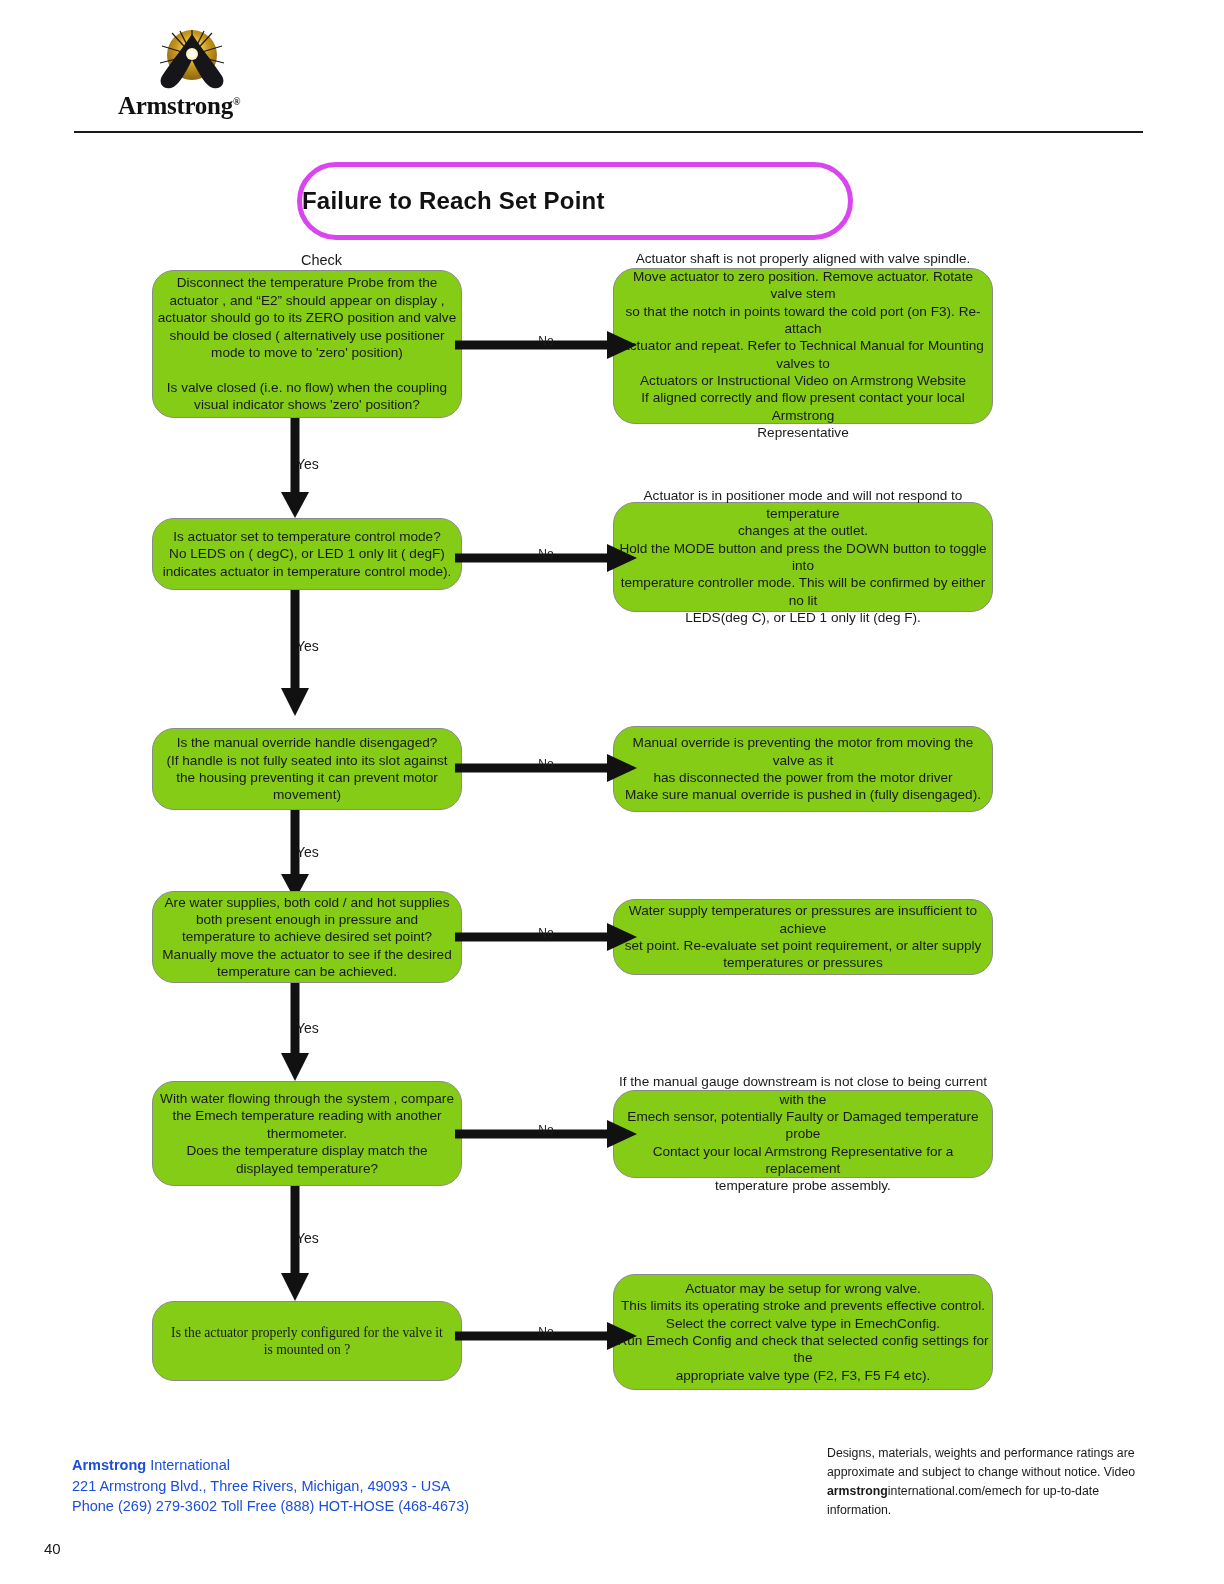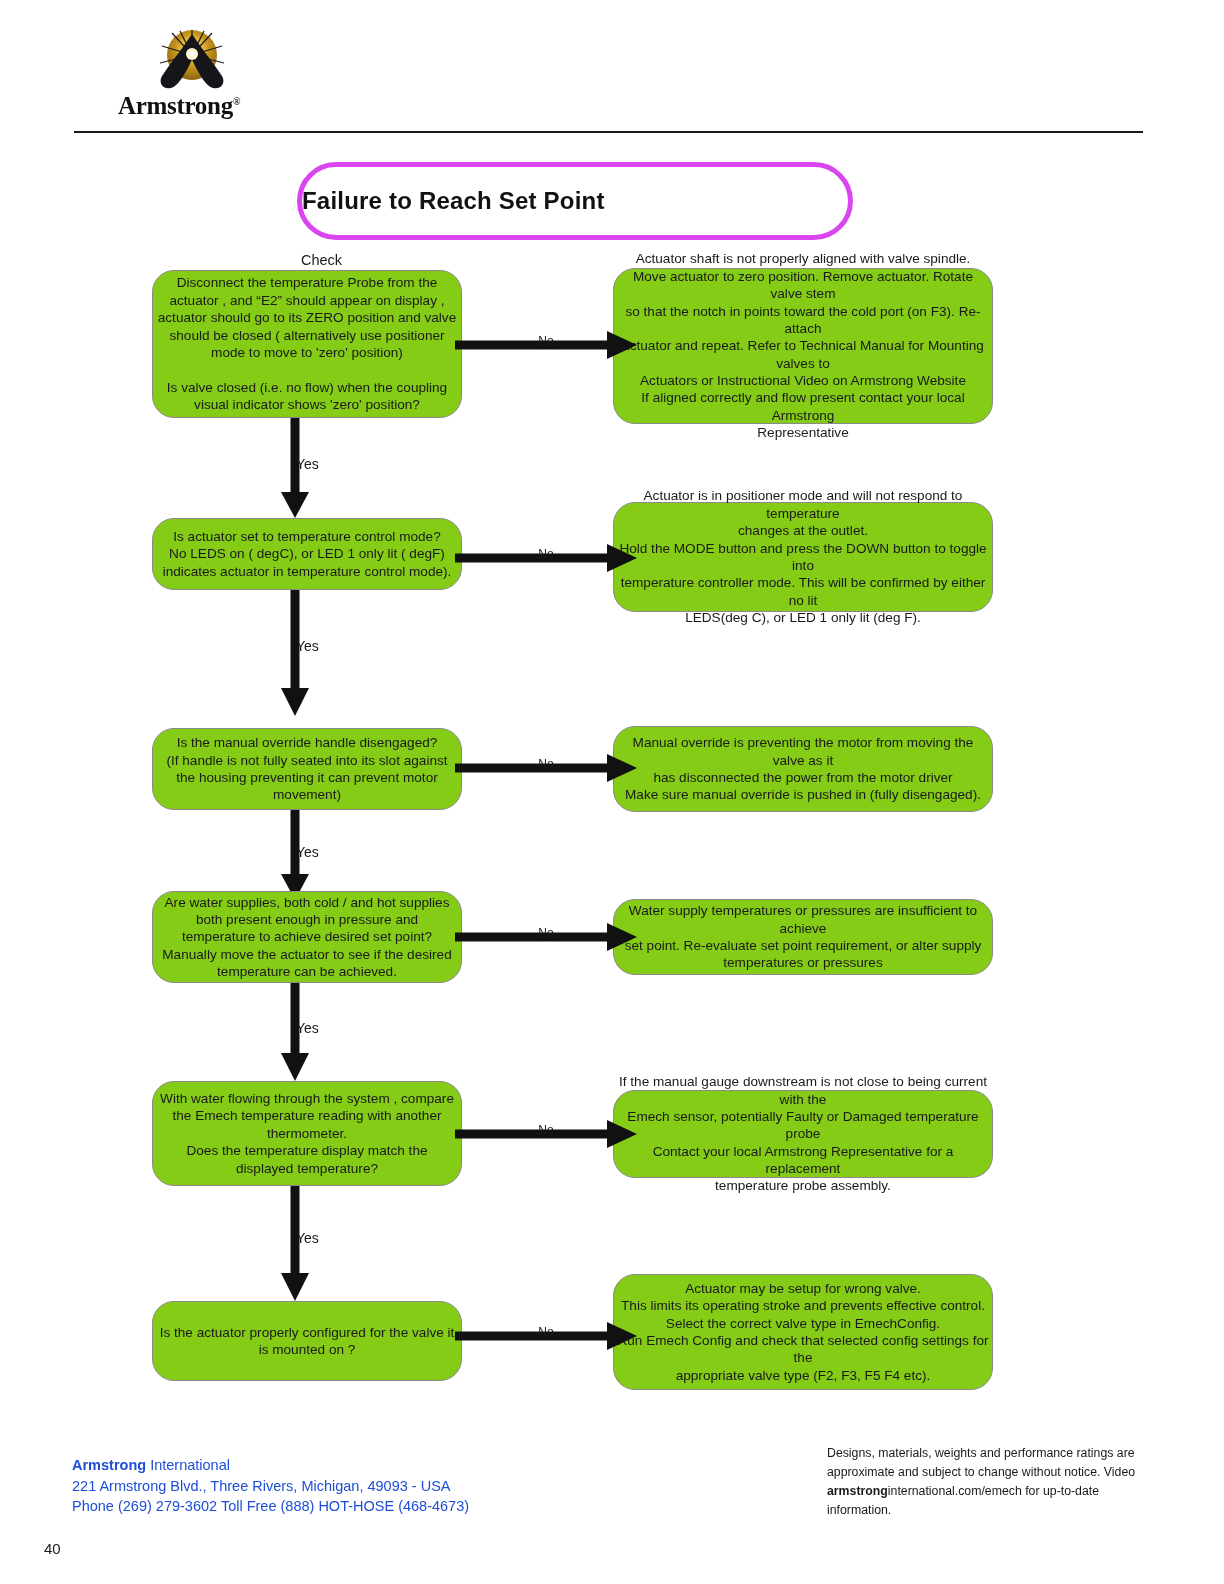--- a/index.html
+++ b/index.html
@@ -345,21 +345,21 @@
   <span class="lbl">No</span>
 </div>
 <div class="varrow" style="left:272px; top:1186px; height:115px;">
   <svg width="70" height="115" viewBox="0 0 70 115">
     <line x1="23" y1="0" x2="23" y2="89" stroke="#111" stroke-width="9"></line>
     <polygon points="9,87 37,87 23,115" fill="#111"></polygon>
   </svg>
   <span class="lbl">Yes</span>
 </div>
 
-<div class="node left" style="top:1301px; height:80px;">
+<div class="node left" style="top:1301px; height:80px;font-family:Liberation Serif, serif;">
   <div class="txt">Is the actuator properly configured for the valve it
 is mounted on ?</div>
 </div>
 <div class="node right" style="top:1274px; height:116px;">
   <div class="txt">Actuator may be setup for wrong valve.
 This limits its operating stroke and prevents effective control.
 Select the correct valve type in EmechConfig.
 Run Emech Config and check that selected config settings for the
 appropriate valve type (F2, F3, F5 F4 etc).</div>
 </div>

